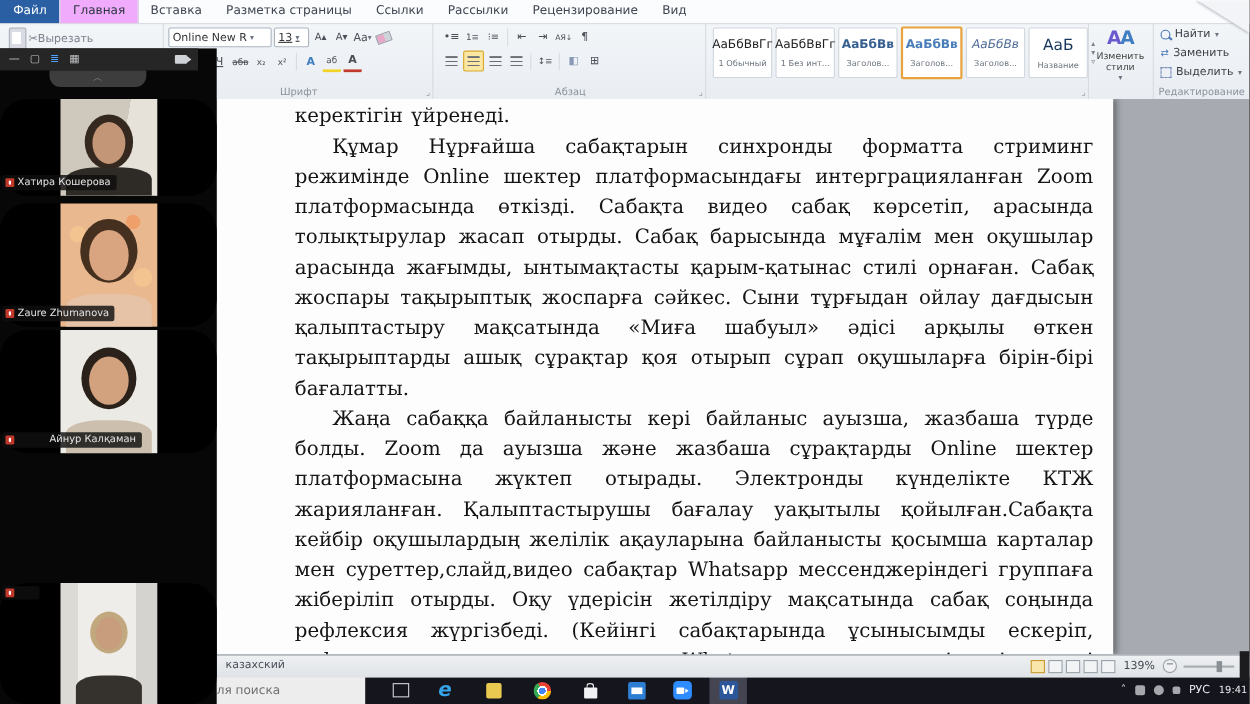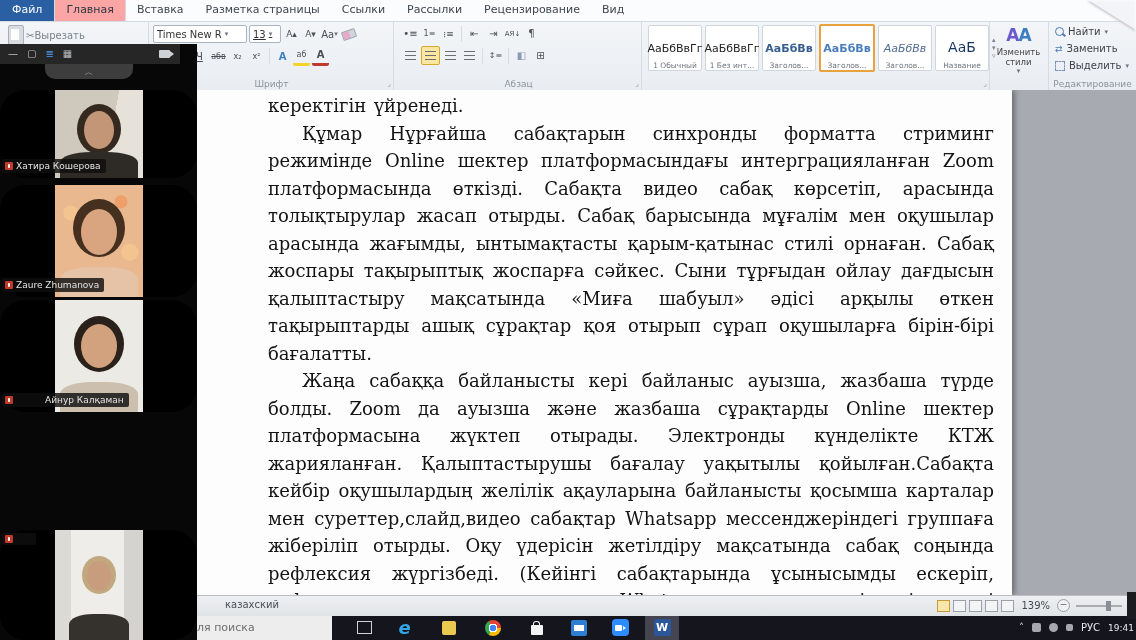--- a/index.html
+++ b/index.html
@@ -6,38 +6,38 @@
   #screen{position:relative;width:1136px;height:640px;overflow:hidden;
           font-family:"DejaVu Sans",sans-serif;background:#a7abb1;}
 
   
   .ribbon{position:absolute;left:0;top:0;width:1136px;height:90px;
           background:linear-gradient(#f6f8fa,#e9edf2);border-bottom:1px solid #c4cad1;}
   .tabrow{position:absolute;left:0;top:0;width:100%;height:21px;display:flex;
           align-items:flex-end;background:#fbfcfd;border-bottom:1px solid #d5dbe2;}
   .filetab{background:#2a5fa4;color:#fff;font-size:11px;padding:3px 12px 4px;height:14px;margin-top:28px;}
   .tab{font-size:11px;color:#3d4document4;color:#3e4550;padding:3px 11px 4px;height:14px;}
-  .tab.active{background:#fca5a5;border:1px solid #d5dbe2;border-bottom:none;color:#2b3540;}
+  .tab.active{background:#f0abfc;border:1px solid #d5dbe2;border-bottom:none;color:#2b3540;}
   .rbody{position:absolute;left:0;top:21px;width:1136px;height:69px;}
   .rgroup{position:absolute;top:0;height:69px;border-right:1px solid #d6dce2;}
   .glabel{position:absolute;bottom:1px;left:0;right:0;text-align:center;
           font-size:9px;color:#8a929c;}
   .launcher{position:absolute;right:2px;bottom:2px;font-size:8px;color:#97a0aa;}
   .mini{display:inline-flex;align-items:center;justify-content:center;
         min-width:17px;height:17px;font-size:10px;color:#4a4f57;border-radius:2px;}
   .mini.hl{background:#fbe6a2;border:1px solid #d9a72c;}
   .row{position:absolute;display:flex;align-items:center;gap:2px;}
   .selbox{background:#fff;border:1px solid #abb5c0;border-radius:2px;height:16px;
           font-size:10px;color:#333;display:flex;align-items:center;padding:0 3px;gap:3px;}
   .arrow{font-size:7px;color:#6b7280;}
   .vsep{width:1px;height:16px;background:#d6dce2;margin:0 2px;}
   .bars{width:11px;height:9px;background:repeating-linear-gradient(#6b6f75 0 1.5px,transparent 1.5px 4px);}
   
   .stylecard{width:52px;height:44px;background:#fff;border:1px solid #cfd6dd;border-radius:2px;
-             display:flex;flex-direction:column;align-items:center;justify-content:flex-end;gap:6px;}
+             display:flex;flex-direction:column;align-items:center;justify-content:center;gap:6px;}
   .stylecard.sel{border:2px solid #e8a33d;}
   .sprev{font-size:11px;color:#222;white-space:nowrap;}
   .sprev.blue{color:#365f91;font-weight:bold;}
   .sprev.it{color:#4f6d96;font-style:italic;}
   .sprev.big{font-size:14px;color:#17365d;}
   .sname{font-size:7.5px;color:#6e767f;white-space:nowrap;}
   .aa-big{font-size:17px;font-weight:bold;letter-spacing:-1px;}
   .aa-big .a1{color:#6a5acd}.aa-big .a2{color:#3f7fc1}
   .editrow{display:flex;align-items:center;gap:4px;font-size:10px;color:#3a3f47;}
   .findico{width:7px;height:7px;border:1.5px solid #4a78b8;border-radius:50%;position:relative;}
@@ -116,21 +116,21 @@
         box-shadow:3px 0 5px rgba(0,0,0,.35);}
   .doctext{position:absolute;left:71px;width:726px;top:2px;
            font-family:"DejaVu Serif",serif;font-size:18px;line-height:27.5px;
            text-align:justify;color:#141414;word-spacing:2px;}
   .doctext p{margin:0;text-indent:34px;}
   .doctext p.cont{text-indent:0;}
 
   
   .statusbar{position:absolute;left:197px;top:595px;width:939px;height:20px;
              background:linear-gradient(#eef0f2,#dfe3e7);border-top:1px solid #b9bec4;z-index:4;}
-  .lang{position:absolute;left:8px;top:3px;font-size:10px;color:#4a4f57;margin-left:20px;}
+  .lang{position:absolute;left:8px;top:3px;font-size:10px;color:#4a4f57;}
   .sright{position:absolute;right:14px;top:3px;display:flex;align-items:center;gap:3px;}
   .vbtn{width:13px;height:12px;border:1px solid #9aa0a8;background:#f2f4f6;box-sizing:border-box;}
   .vbtn.active{background:#f8e6ab;border-color:#c79a33;}
   .zoomtxt{font-size:10px;color:#44494f;margin:0 4px;}
   .minus{width:11px;height:11px;border:1px solid #9aa0a8;border-radius:50%;color:#5a6067;
          font-size:9px;line-height:9px;text-align:center;background:#eef0f2;}
   .slider{width:46px;height:2px;background:#a9adb2;position:relative;margin-left:3px;}
   .thumb{position:absolute;left:30px;top:-4px;width:5px;height:10px;background:#8a8f95;}
   .darkedge{position:absolute;left:1127px;top:592px;width:9px;height:27px;background:#1c1c1f;z-index:6;}
 
@@ -188,21 +188,21 @@
         <div class="row" style="left:8px;top:4px;">
           <div class="pasteico"></div>
           <span class="mini" style="font-size:10px;color:#7b828c;">
             ✂ <span>Вырезать</span></span>
         </div>
       </div>
 
       <div class="rgroup" style="left:150px;width:243px;">
         <div class="row" style="left:3px;top:4px;">
           <div class="selbox" style="width:86px;">
-            <span>Times New R</span>
+            <span>Online New R</span>
             <span class="arrow">▾</span>
             </div>
           <div class="selbox" style="width:24px;text-decoration:underline;">
             <span>13</span>
             <span class="arrow">▾</span>
             </div>
           <span class="mini i-growA"></span>
           <span class="mini i-shrinkA"></span>
           <span class="mini">
             <span>Аа</span>

